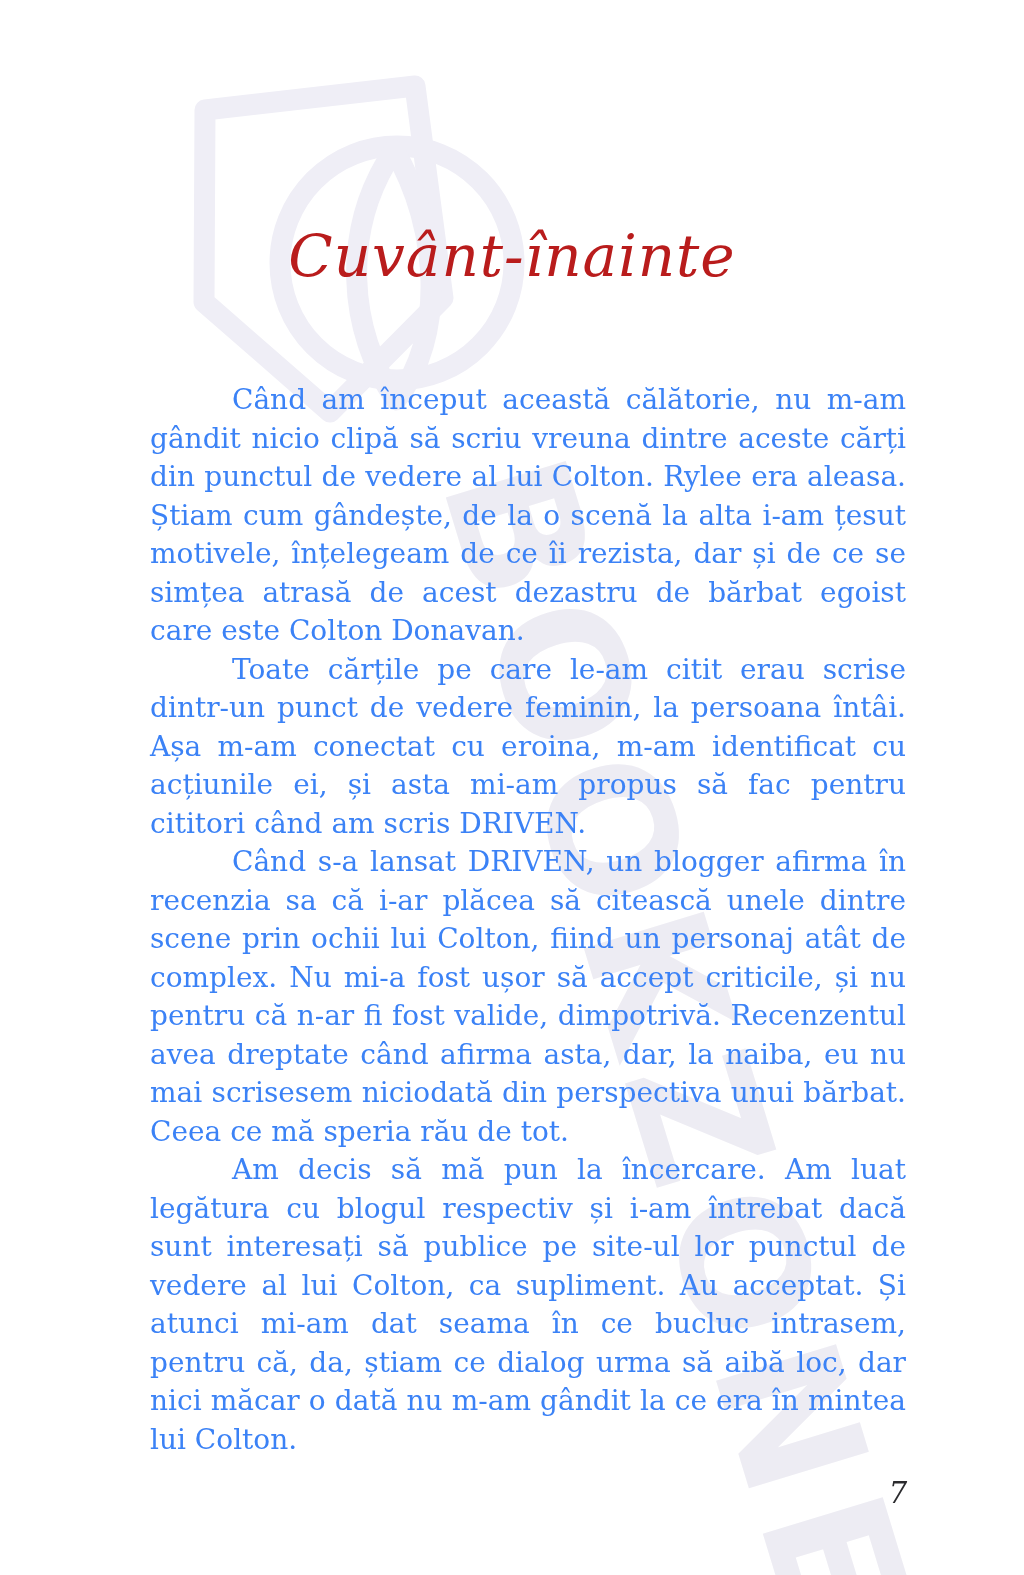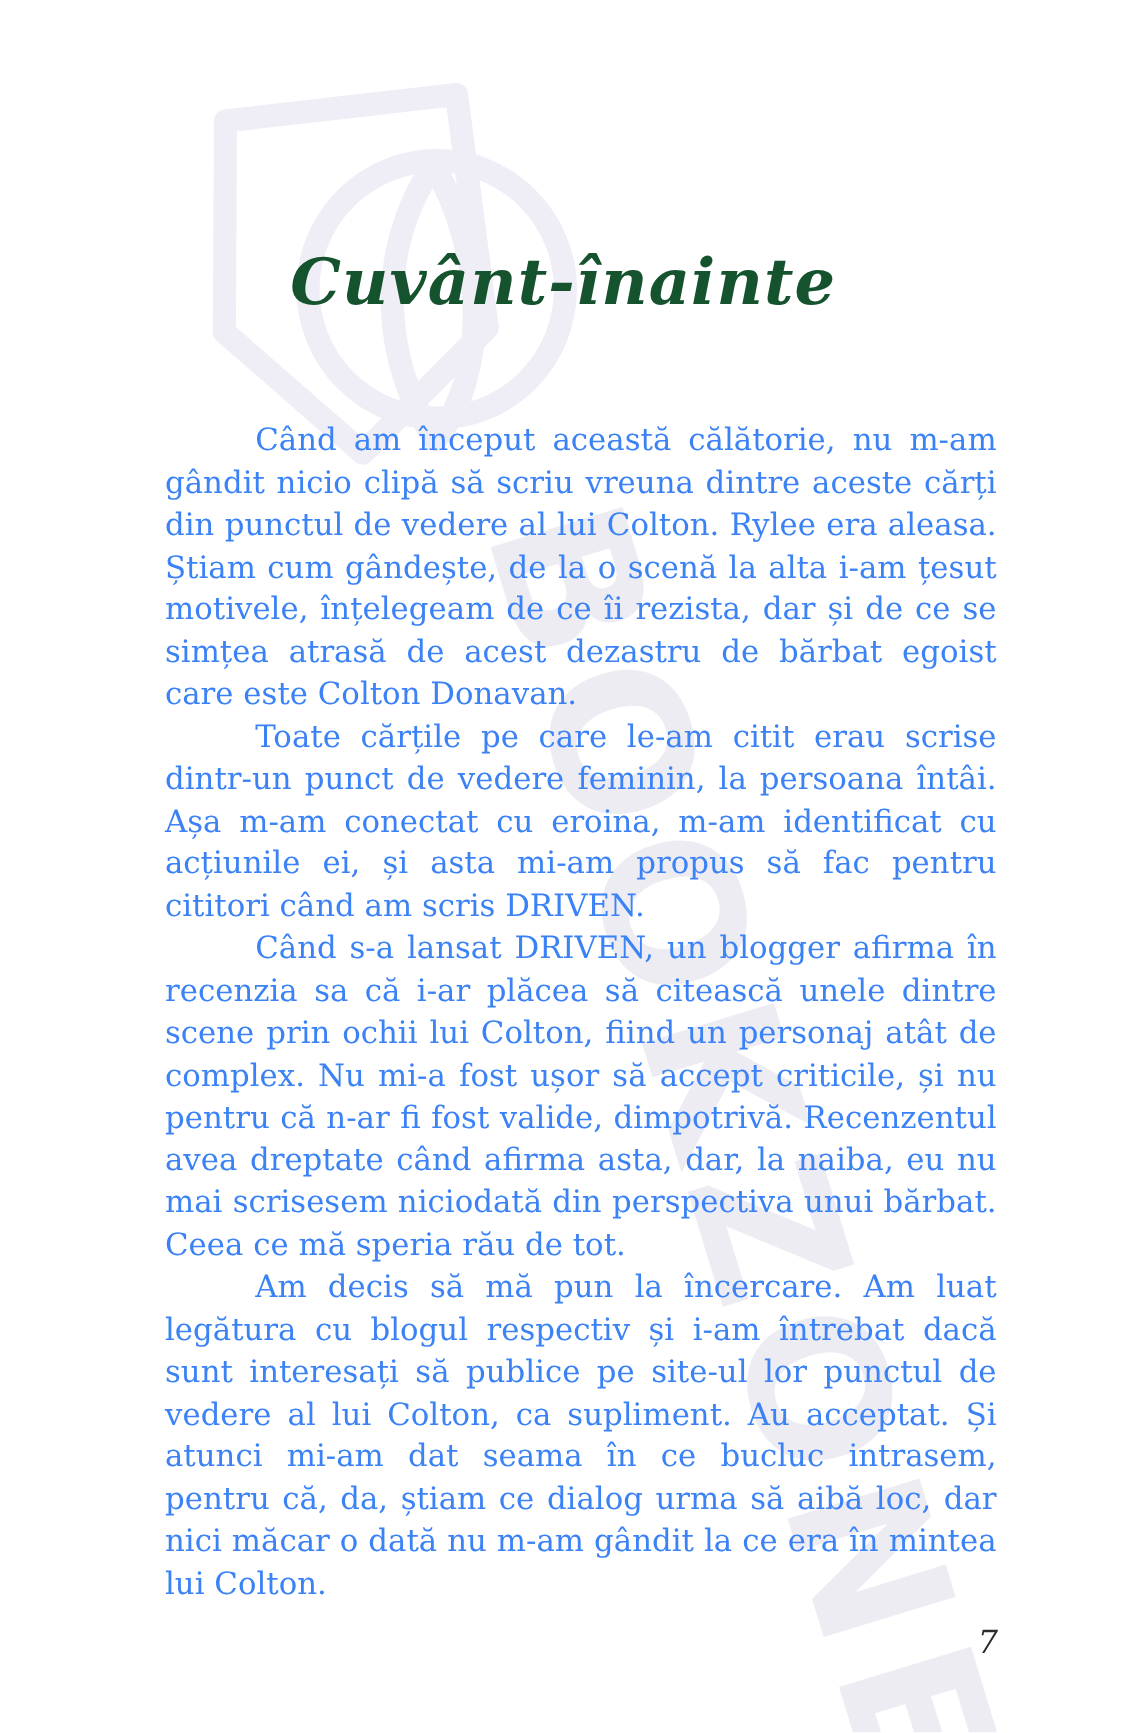--- a/index.html
+++ b/index.html
@@ -51,24 +51,24 @@
     z-index: 1;
   }
   .chapter-title {
     position: absolute;
     top: 222px;
     left: 0;
     width: 100%;
     text-align: center;
     font-family: "DejaVu Serif", serif;
     font-style: italic;
-    font-weight: 700;
+    font-weight: 400;
     font-size: 58px;
     letter-spacing: 1px;
-    color: #14532d;
+    color: #b91c1c;
   }
   .body-text {
     position: absolute;
     left: 150px;
     top: 381px;
     width: 756px;
     font-size: 28px;
     line-height: 38.5px;
     text-align: justify;
     color: #3b82f6;

